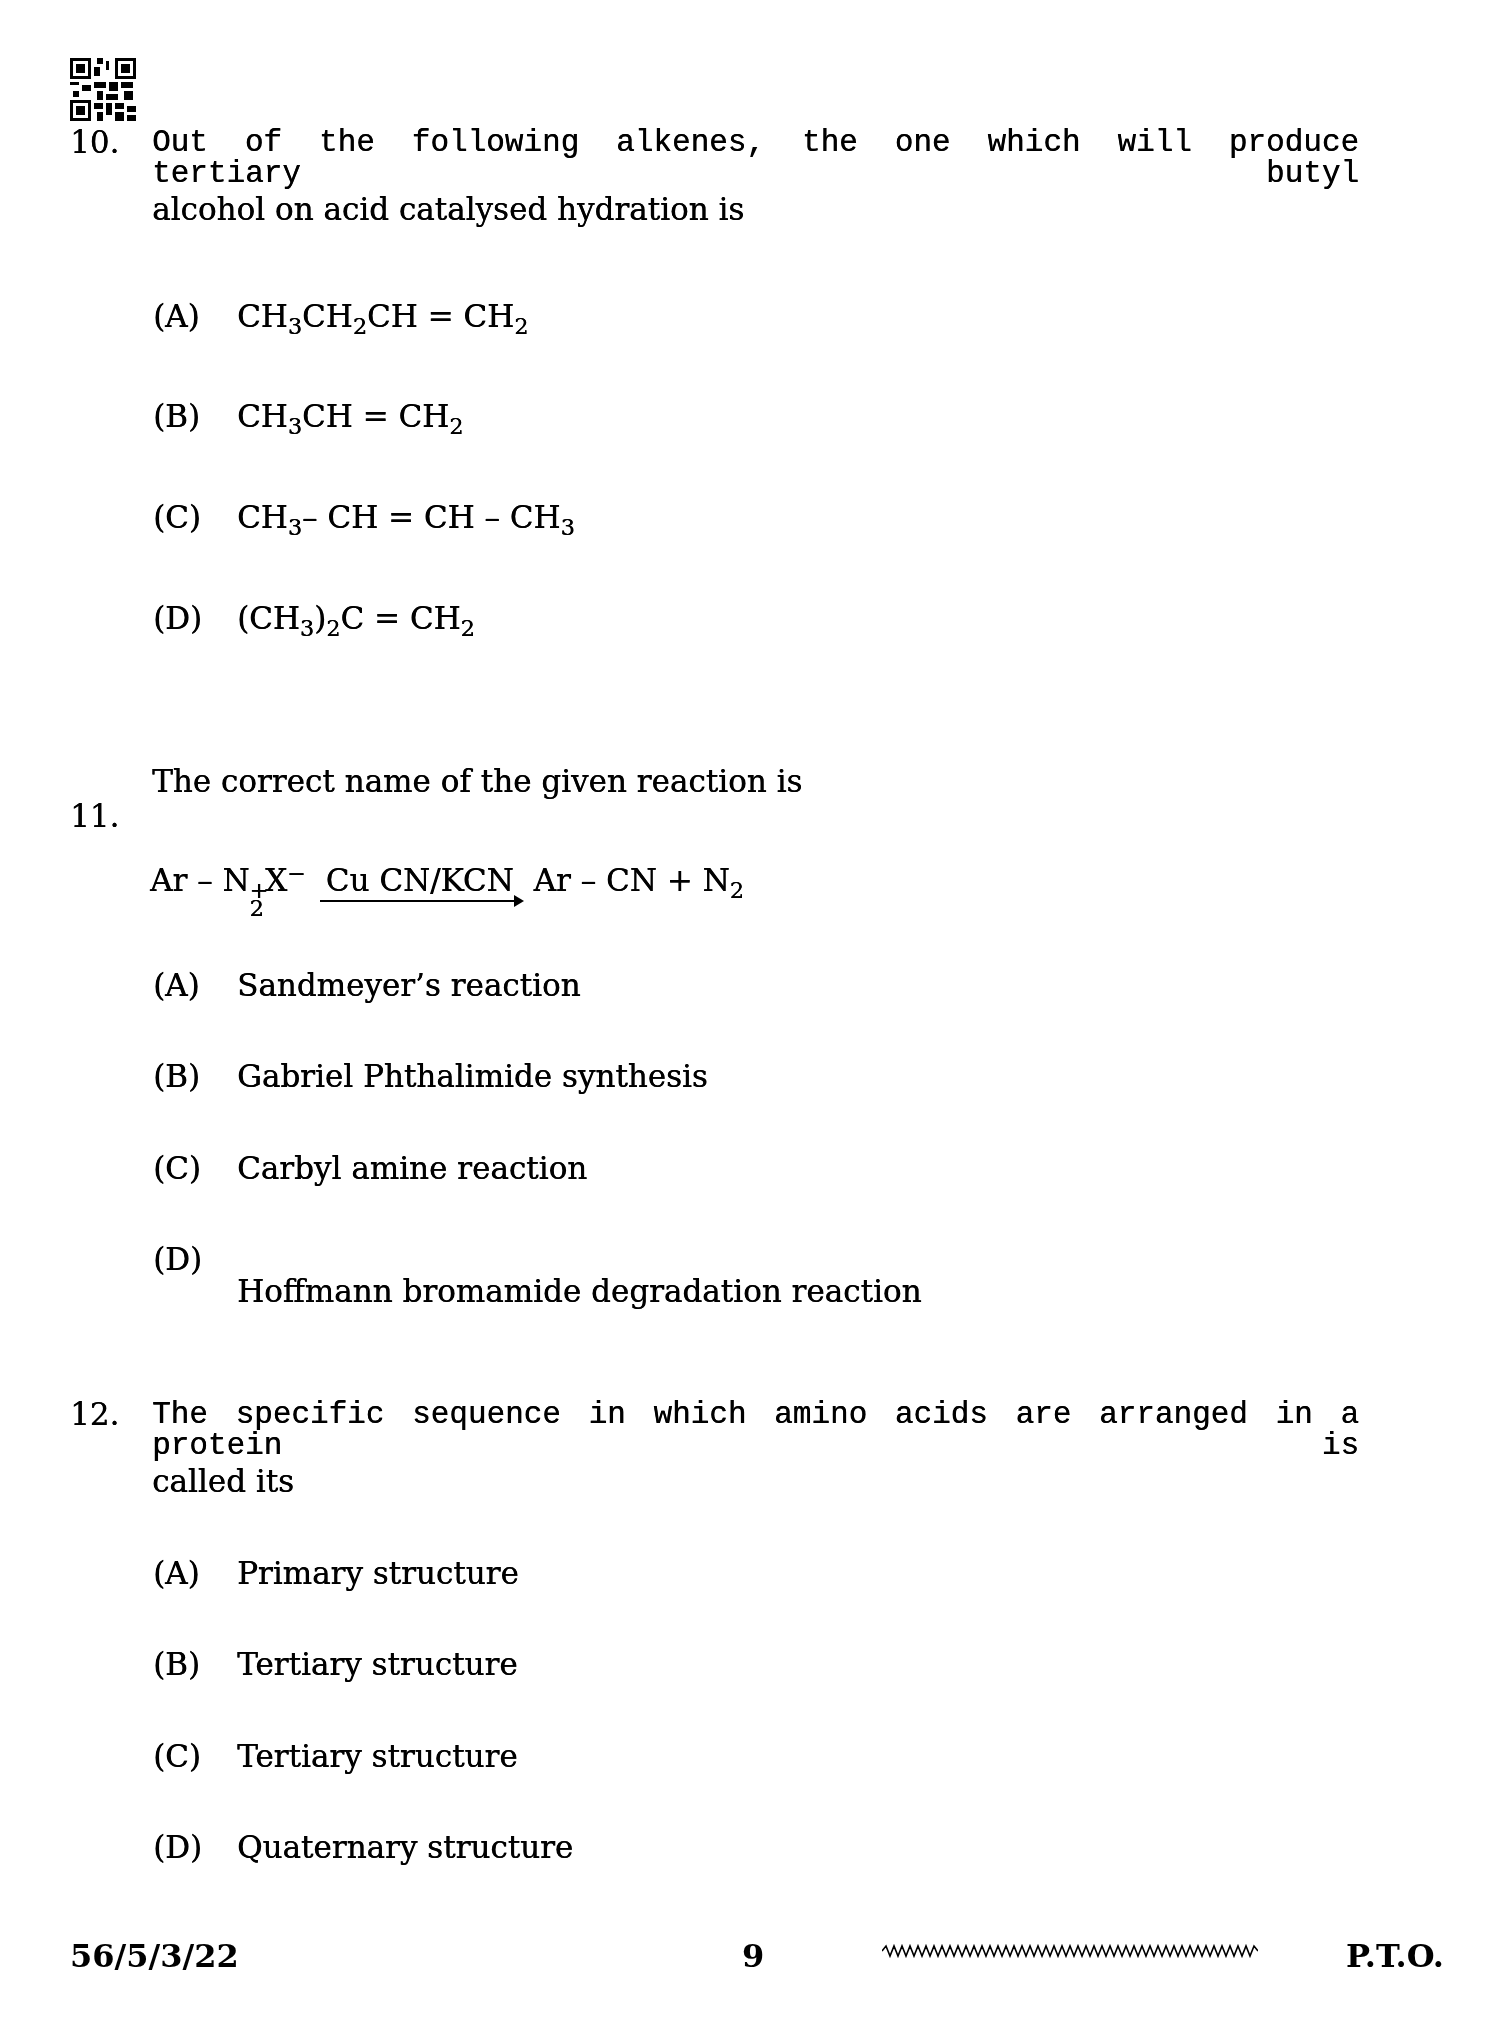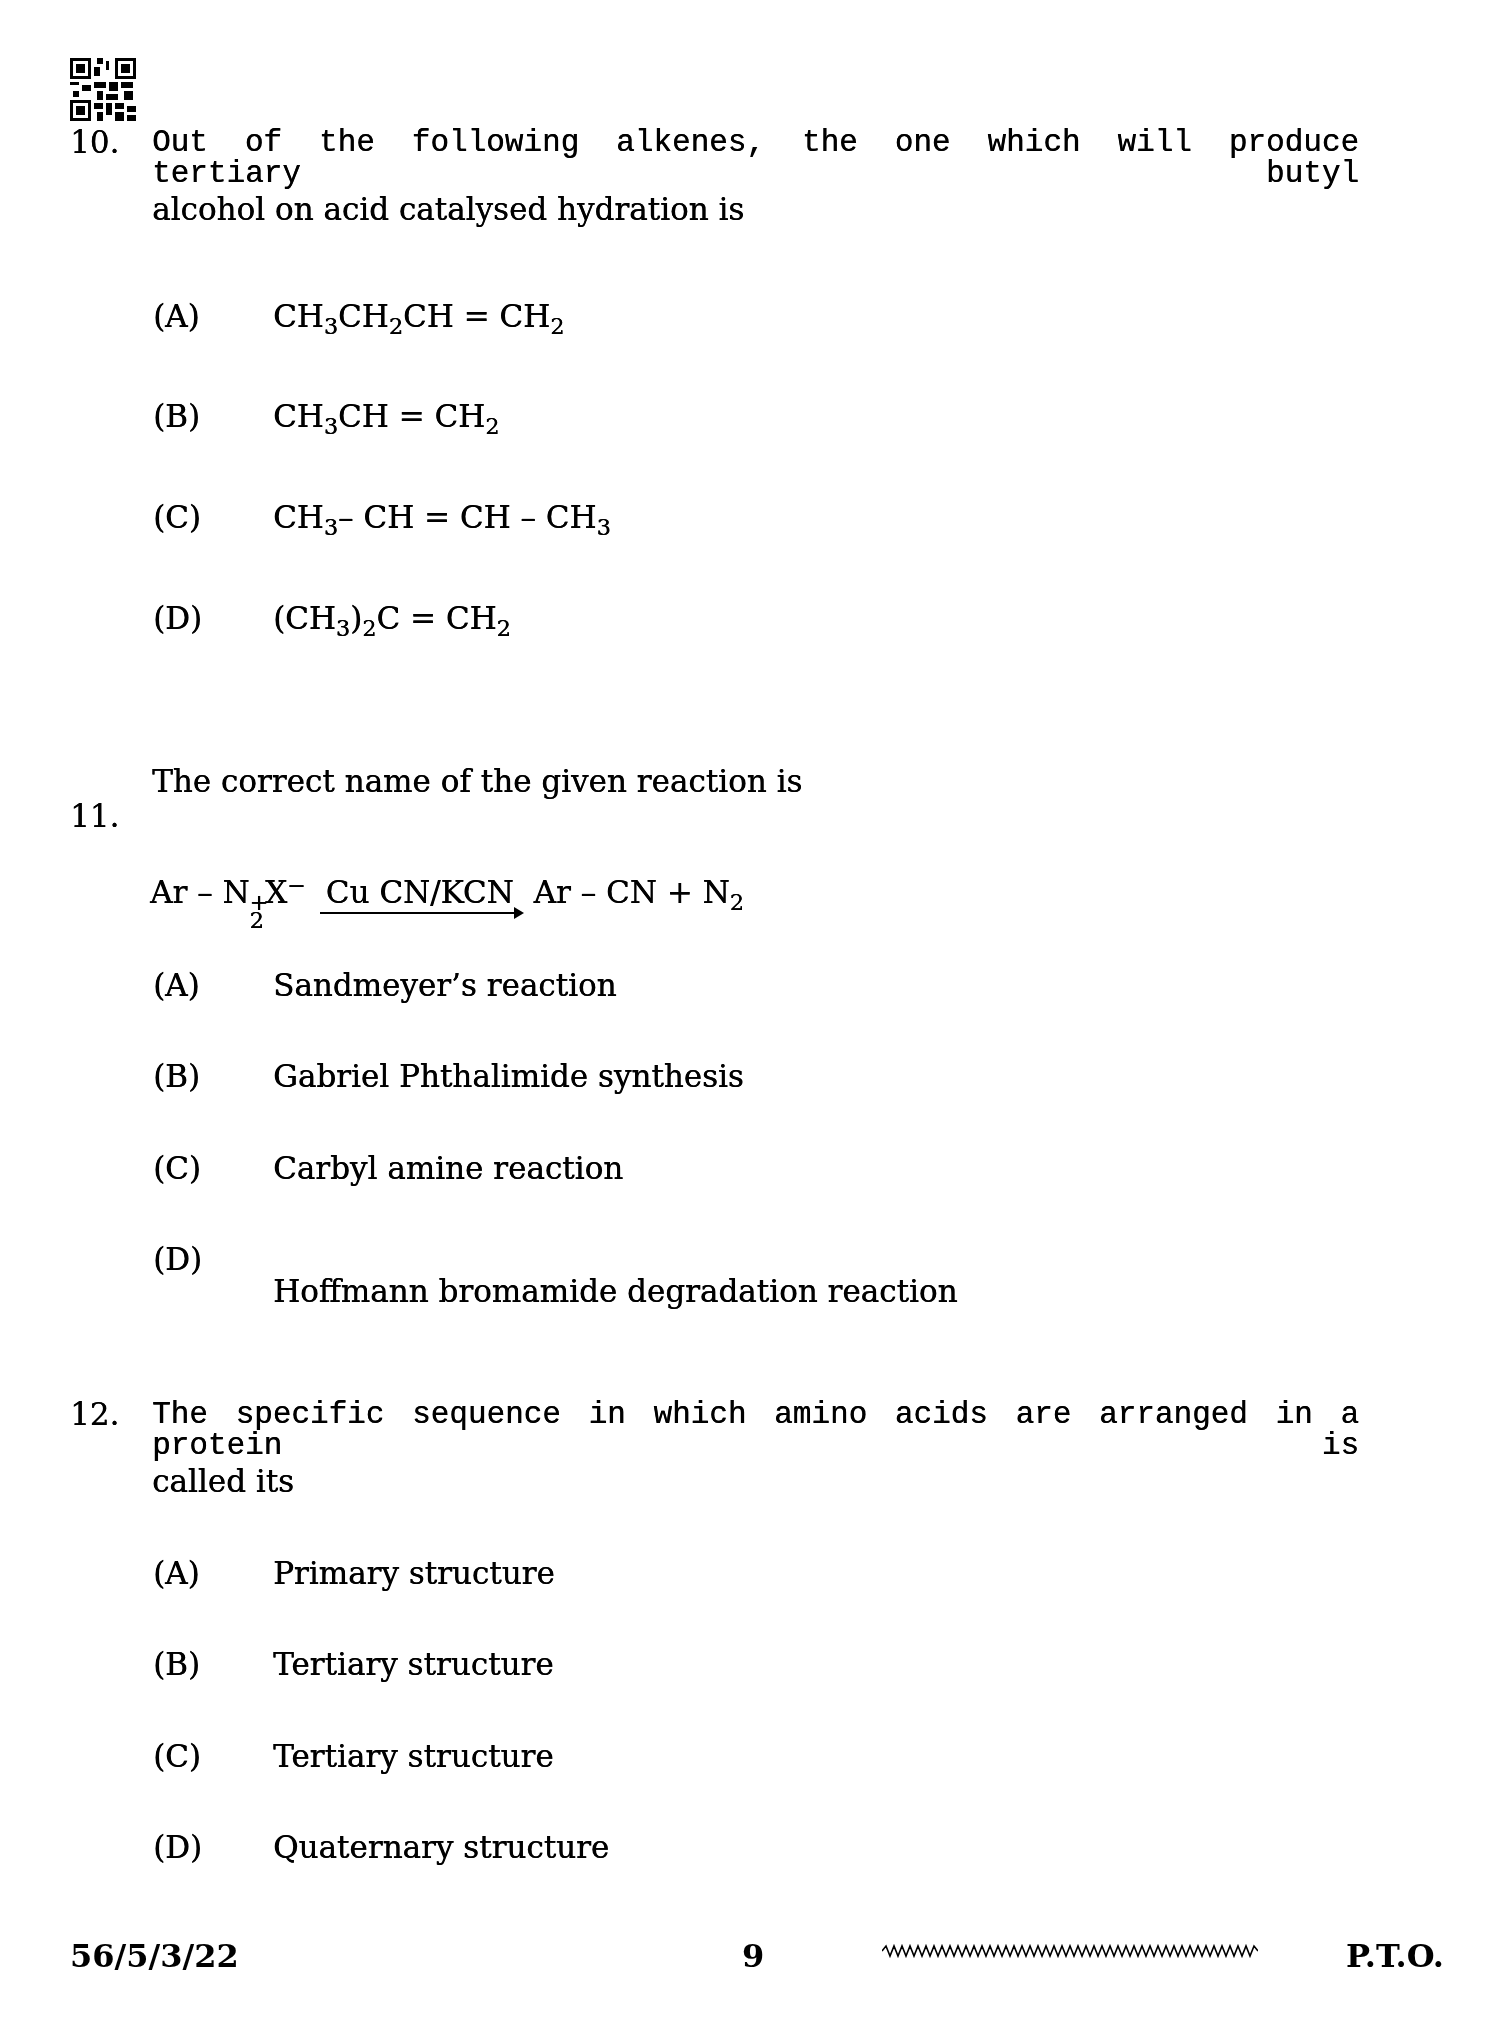--- a/index.html
+++ b/index.html
@@ -4,27 +4,27 @@
   <style>
     html, body { margin: 0; padding: 0; background: #ffffff; }
     body { width: 1505px; height: 2034px; position: relative; overflow: hidden;
       font-family: "DejaVu Serif", "Liberation Serif", serif; color: #000; }
     .abs { position: absolute; white-space: nowrap; }
     .txt { font-size: 31px; line-height: 1; text-shadow: 0.4px 0 0 #000; }
     .qnum { left: 70px; }
     .qline { left: 152px; }
     .justified { width: 1207px; text-align: justify; text-align-last: justify; white-space: normal; font-family: Liberation Mono, monospace; }
     .opt-label { left: 153px; }
-    .opt-text { left: 237px; margin-left: 36px; }
+    .opt-text { left: 237px; }
     sub { font-size: 0.72em; vertical-align: -0.32em; line-height: 0; }
     sup { font-size: 0.72em; vertical-align: 0.45em; line-height: 0; }
     .supsub { display: inline-block; position: relative; width: 0.5em; }
     .supsub .s1 { position: absolute; left: 0; top: -0.55em; font-size: 0.72em; }
     .supsub .s2 { position: absolute; left: 0; top: 0.25em; font-size: 0.72em; }
-    .arrow { display: inline-block; position: relative; padding: 0 6px; margin-top: 12px; }
+    .arrow { display: inline-block; position: relative; padding: 0 6px; }
     .arrow .lbl { display: inline-block; padding: 0 4px; }
     .arrow .line { position: absolute; left: 4px; right: 4px; bottom: -6px; height: 2px; background: #000; }
     .arrow .head { position: absolute; right: 0px; bottom: -11px; width: 0; height: 0;
       border-top: 6px solid transparent; border-bottom: 6px solid transparent; border-left: 10px solid #000; }
     .qr { left: 70px; top: 57px; width: 66px; height: 64px; }
     .footer { font-size: 32px; font-weight: bold; }
     .wavy { left: 882px; top: 1941px; width: 376px; height: 20px; }
   </style>
 </head>
 <body>

